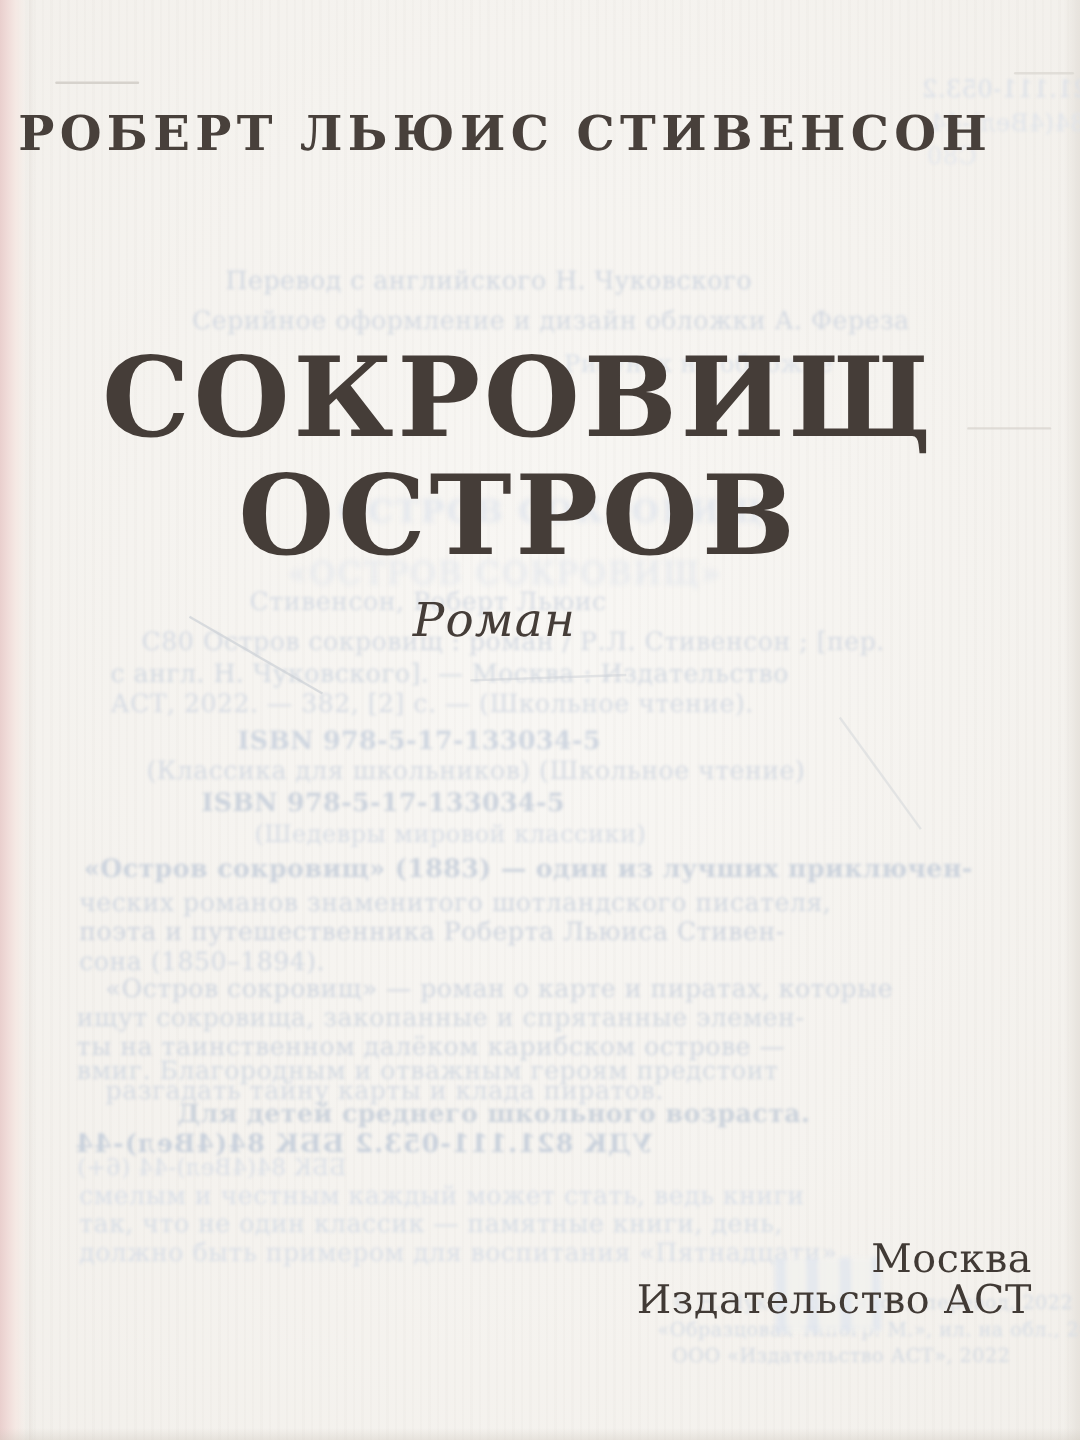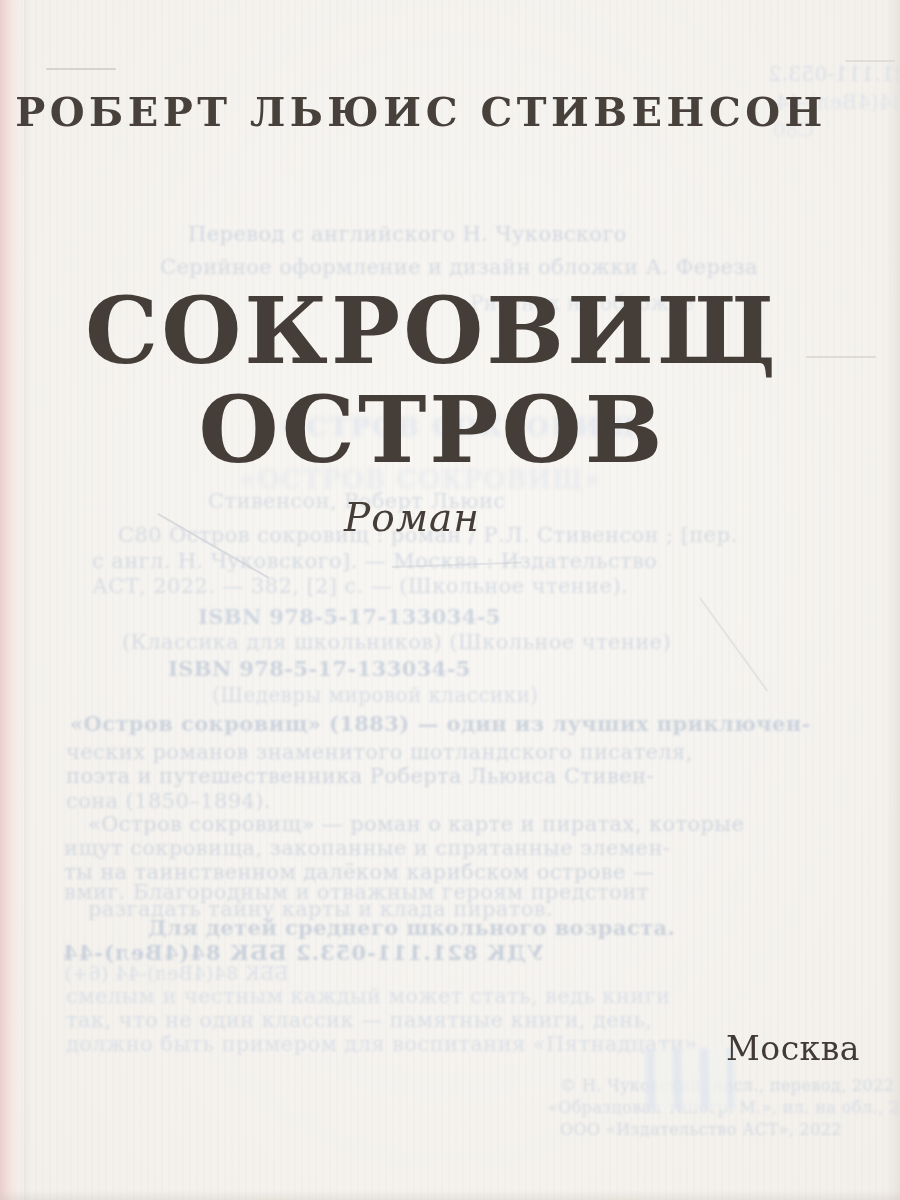--- a/index.html
+++ b/index.html
@@ -130,13 +130,14 @@
 
 <div class="printed book-title">
   <div>СОКРОВИЩ</div>
   <div>ОСТРОВ</div>
 </div>
 
 <div class="printed roman">Роман</div>
 
 <div class="printed imprint">
   <div class="city">Москва</div>
+  <div class="publisher">Издательство АСТ</div>
 </div>
 
 </body></html>

